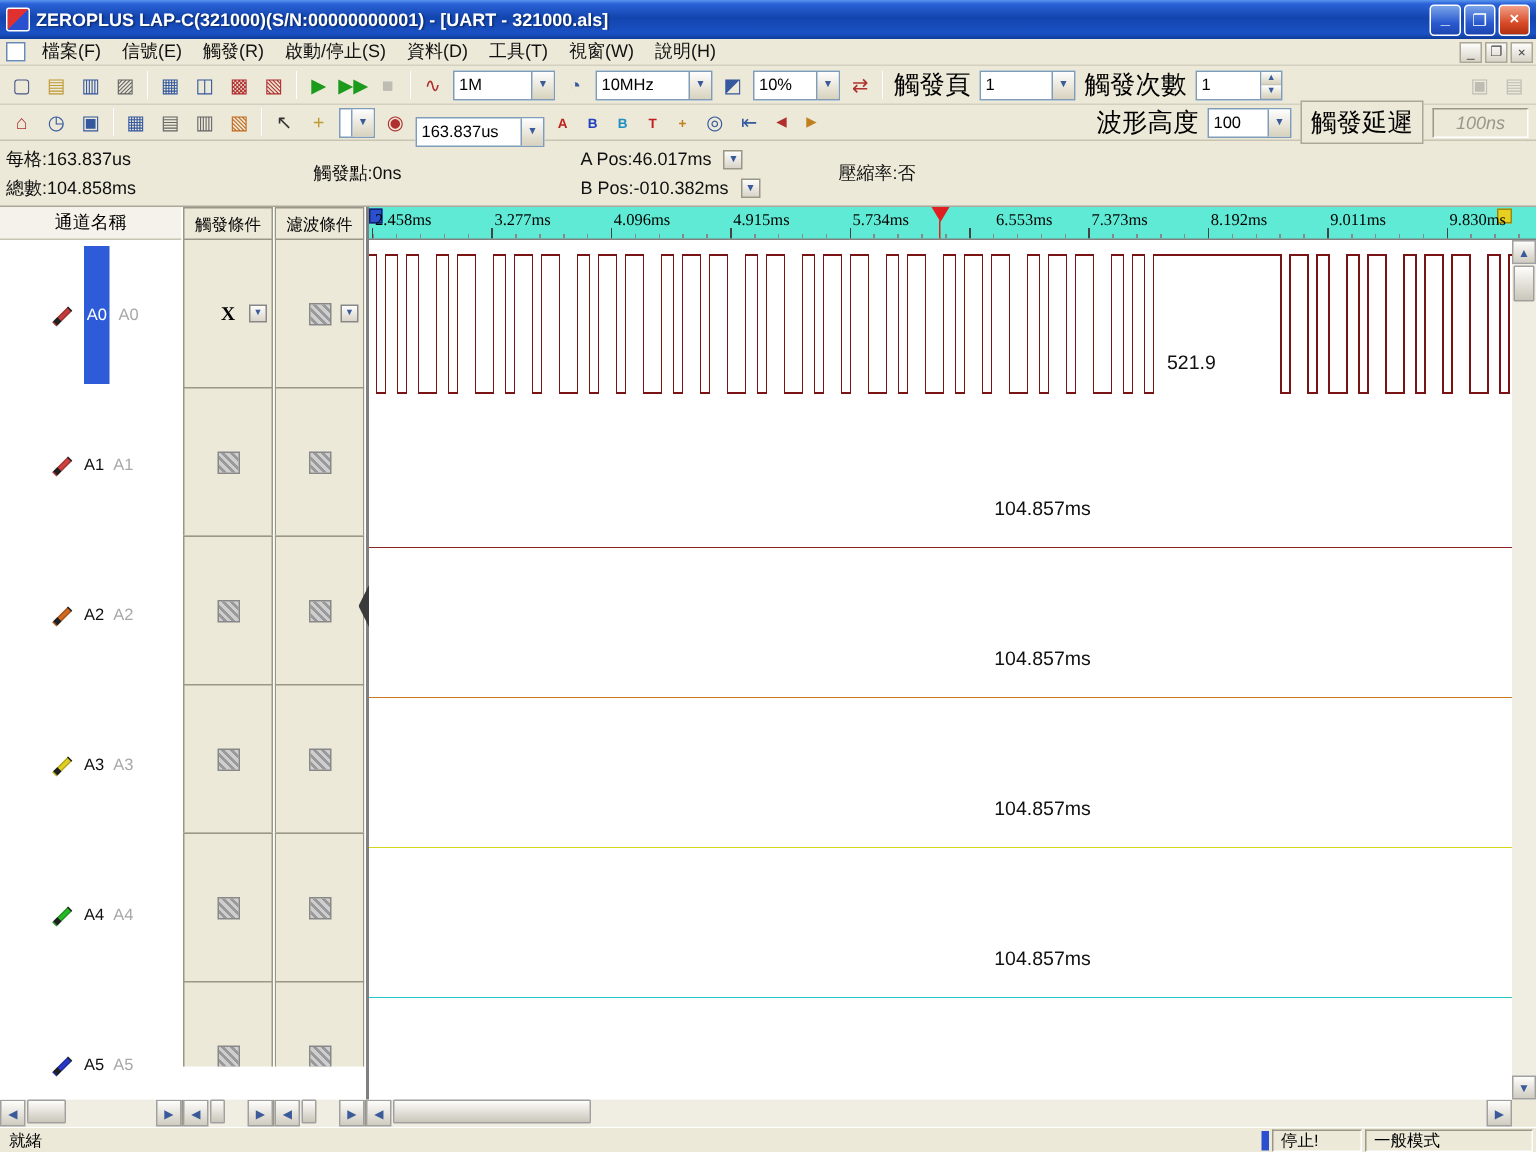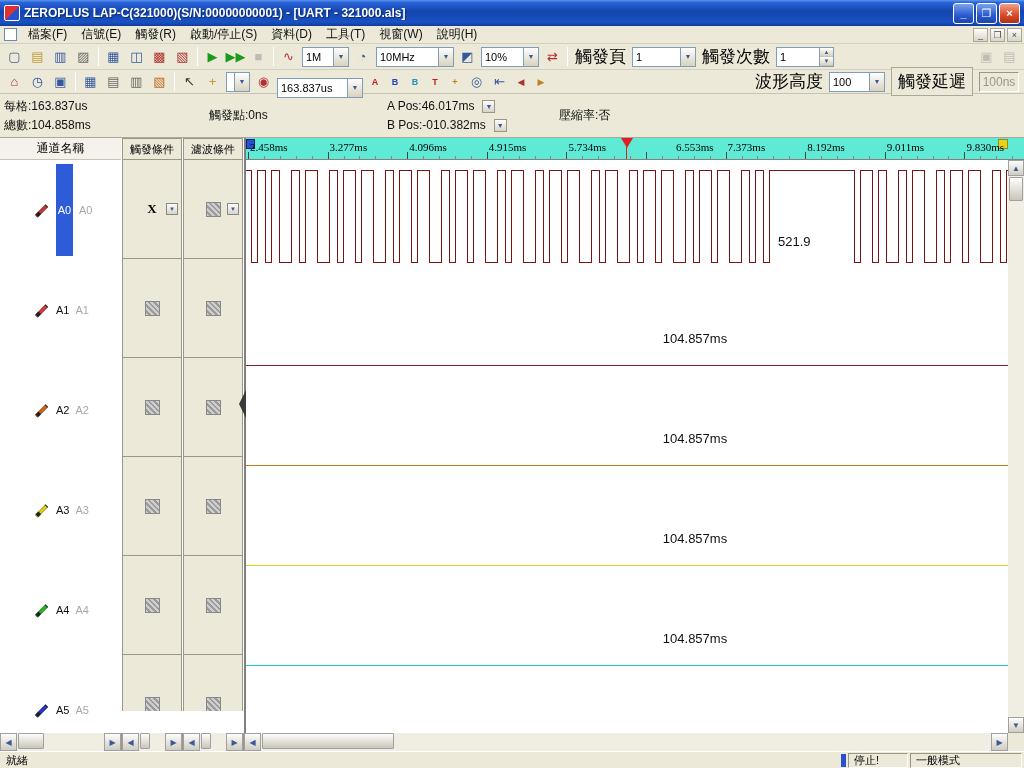--- a/index.html
+++ b/index.html
@@ -126,21 +126,21 @@
     <button class="tb-btn" style="color: rgb(53, 88, 158);">▦</button>
     <button class="tb-btn" style="color: rgb(53, 88, 158);">◫</button>
     <button class="tb-btn" style="color: rgb(176, 48, 48);">▩</button>
     <button class="tb-btn" style="color: rgb(176, 48, 48);">▧</button>
     <span class="tb-sep"></span>
     <button class="tb-btn" style="color: rgb(28, 154, 28);">▶</button>
     <button class="tb-btn" style="color: rgb(28, 154, 28);">▶▶</button>
     <button class="tb-btn disabled" style="color: rgb(136, 136, 136);">■</button>
     <span class="tb-sep"></span>
     <button class="tb-btn" style="color: rgb(176, 48, 48);">∿</button>
-    <div class="combo" style="width: 47px;">
+    <div class="combo" style="width: 68px;">
       <span class="val">1M</span>
       <span class="dd">▼</span>
     </div>
     <button class="tb-btn" style="color: rgb(53, 88, 158);">◔</button>
     <div class="combo" style="width: 78px;">
       <span class="val">10MHz</span>
       <span class="dd">▼</span>
     </div>
     <button class="tb-btn" style="color: rgb(53, 88, 158);">◩</button>
     <div class="combo" style="width: 58px;">
@@ -196,21 +196,21 @@
     <button class="tb-btn" style="color: rgb(53, 88, 158);">⇤</button>
     <button class="tb-btn small" style="color: rgb(176, 48, 48);">◀</button>
     <button class="tb-btn small" style="color: rgb(192, 128, 32);">▶</button>
     <span class="tb-spacer"></span>
     <span class="tb-label">波形高度</span>
     <div class="combo" style="width: 56px;">
       <span class="val">100</span>
       <span class="dd">▼</span>
     </div>
     <span class="tb-label boxed">觸發延遲</span>
-    <div class="display-box" style="width: 40px;">100ns</div>
+    <div class="display-box" style="width: 64px; font-style: italic;">100ns</div>
   </div>
 
 <div class="infobar">
   <div class="info-cell">
     <div class="info-line">
         <span>每格:163.837us</span>
       </div>
     <div class="info-line">
         <span>總數:104.858ms</span>
       </div>
@@ -340,21 +340,21 @@
     <div class="ruler" id="ruler">
       <span class="marker-left"></span>
       <span class="marker-right"></span>
       <span class="marker-center"></span>
       <span class="marker-center-line"></span>
     <span class="rl" style="left: 4px;">2.458ms</span>
         <span class="rl" style="left: 83.6px;">3.277ms</span>
         <span class="rl" style="left: 163.2px;">4.096ms</span>
         <span class="rl" style="left: 242.8px;">4.915ms</span>
         <span class="rl" style="left: 322.4px;">5.734ms</span>
-        <span class="rl" style="left: 414px; padding-left: 16px;">6.553ms</span>
+        <span class="rl" style="left: 402px; padding-left: 16px;">6.553ms</span>
         <span class="rl" style="left: 481.6px;">7.373ms</span>
         <span class="rl" style="left: 561.2px;">8.192ms</span>
         <span class="rl" style="left: 640.8px;">9.011ms</span>
         <span class="rl" style="left: 720.4px;">9.830ms</span>
       </div>
     <div class="wave-body">
       <svg id="wave-svg" width="762" height="573">
           <line x1="0" y1="205" x2="762" y2="205" stroke="#8b2424" stroke-width="1" shape-rendering="crispEdges"></line>
           <text x="449" y="183" text-anchor="middle" font-size="13" font-family="&quot;Liberation Serif&quot;,&quot;DejaVu Serif&quot;,serif" fill="#111">104.857ms</text>
           <line x1="0" y1="305" x2="762" y2="305" stroke="#c8781e" stroke-width="1" shape-rendering="crispEdges"></line>

